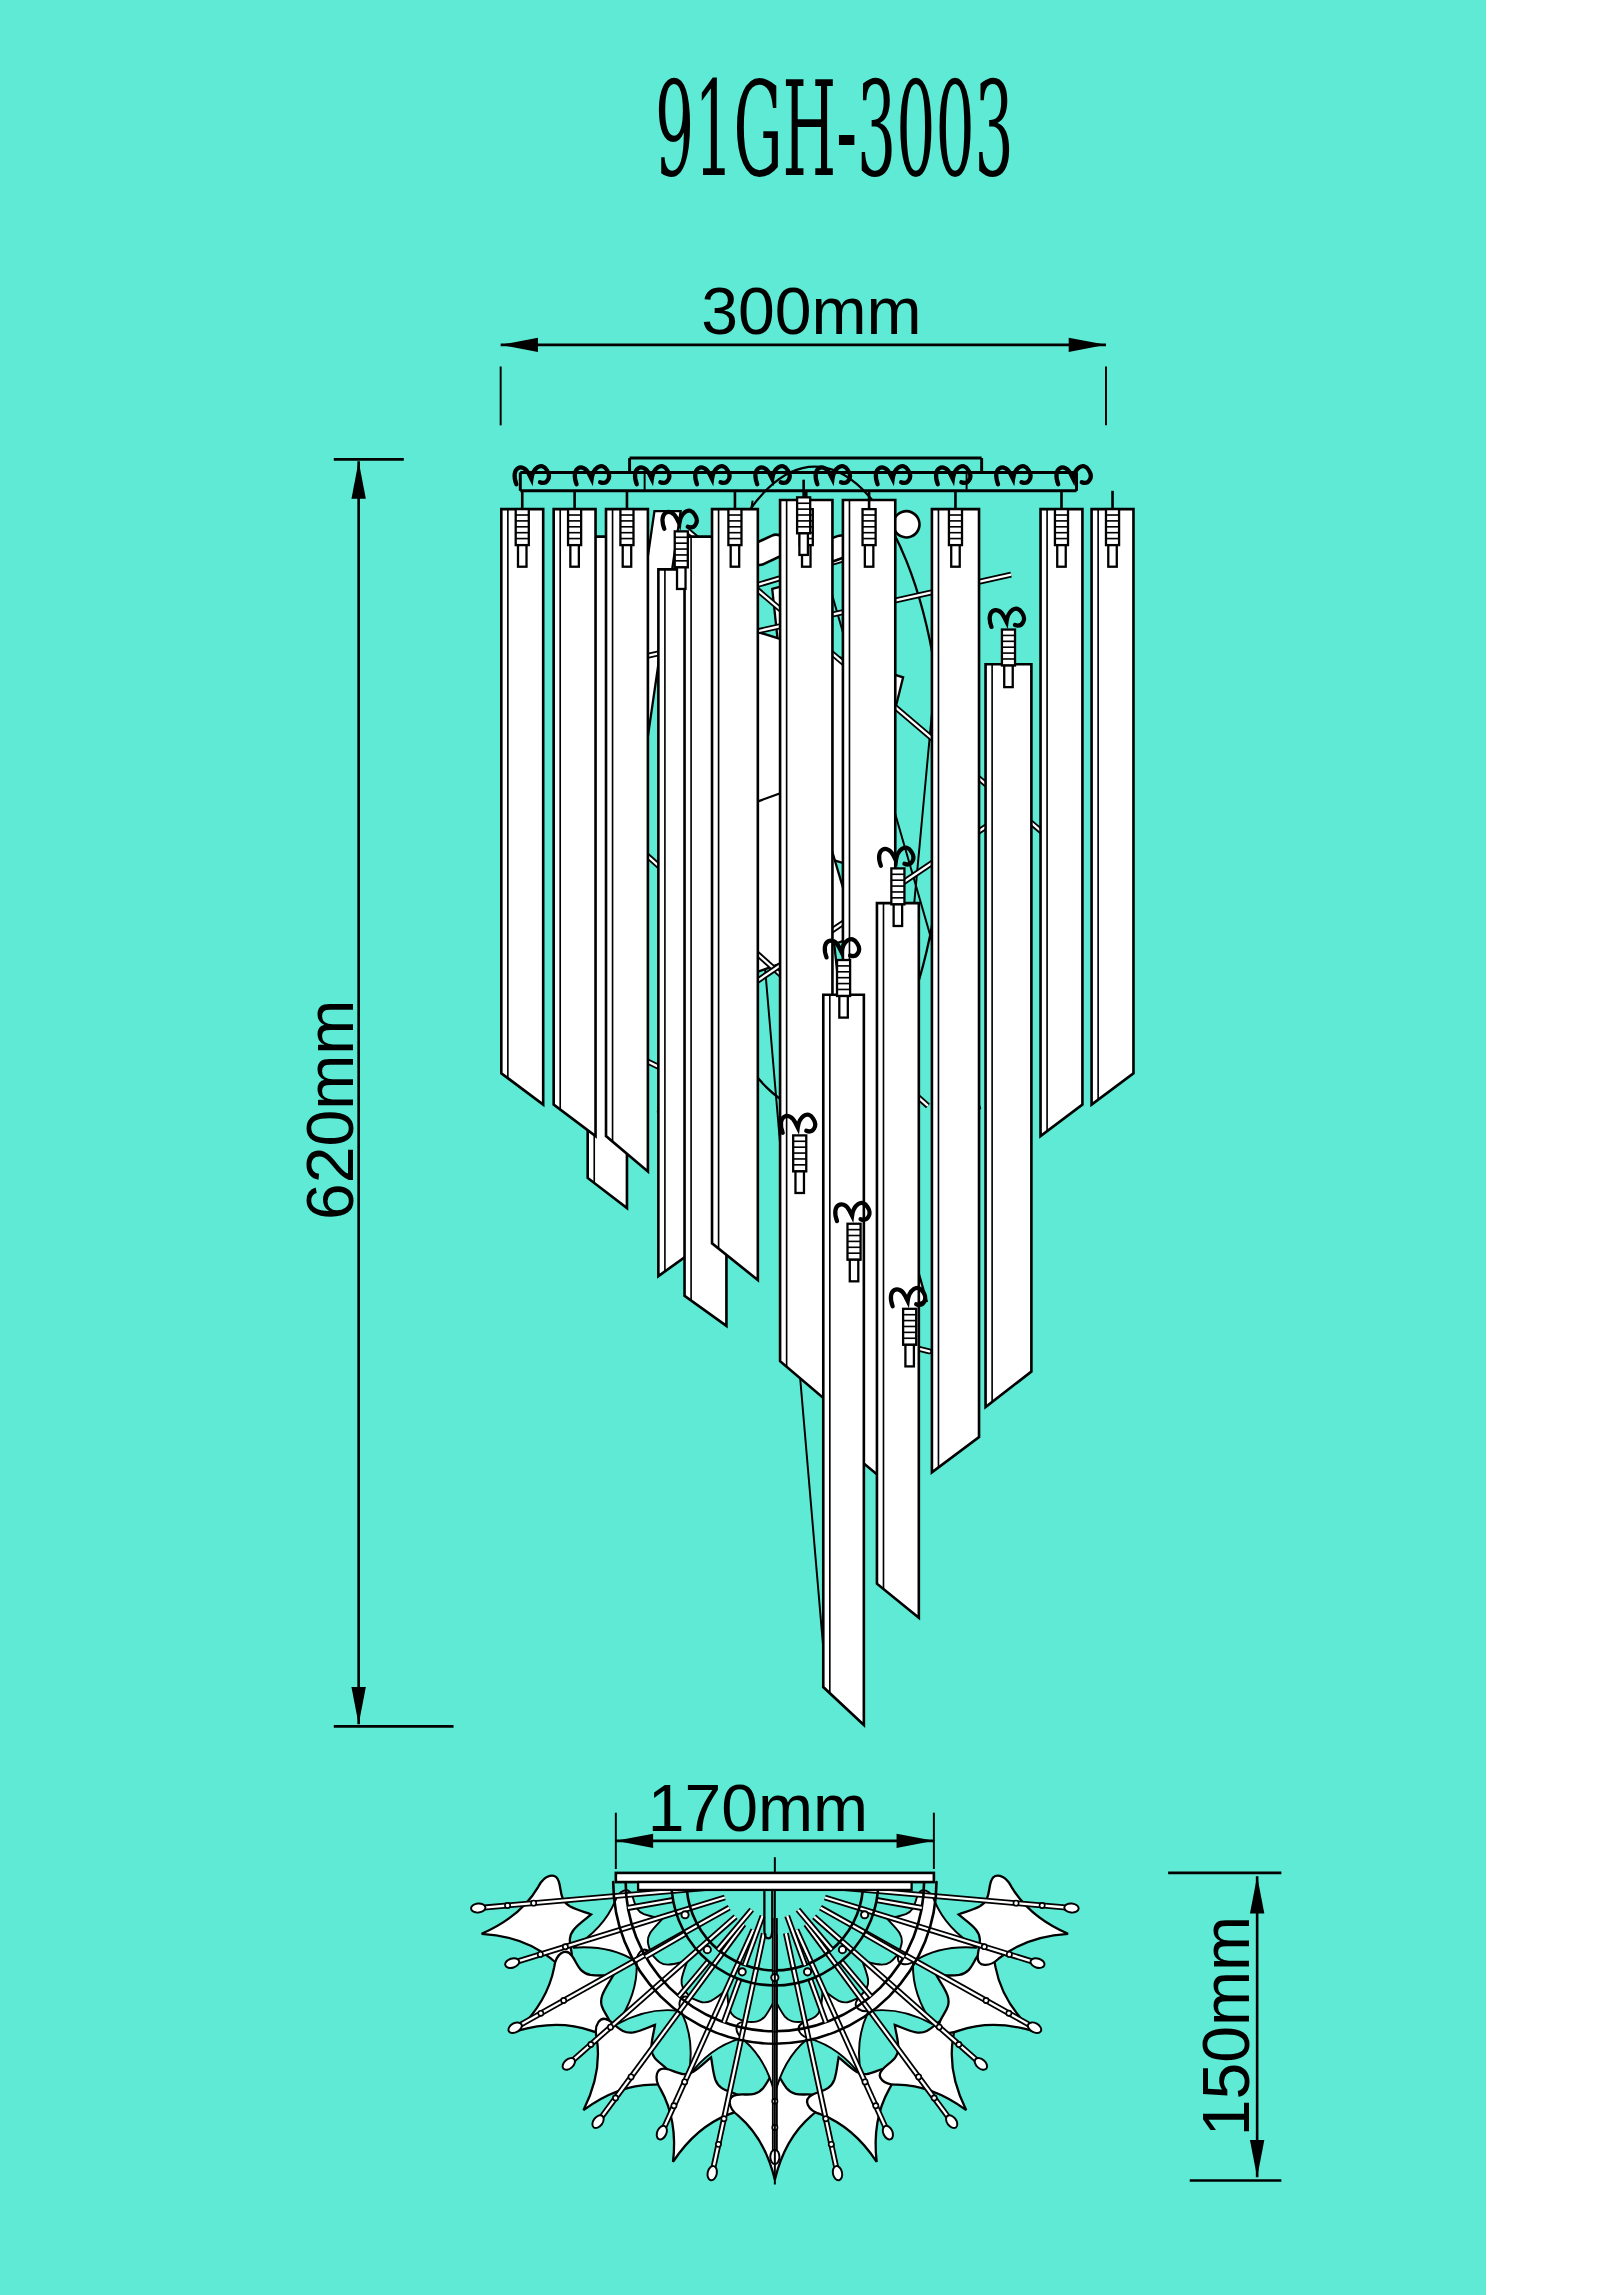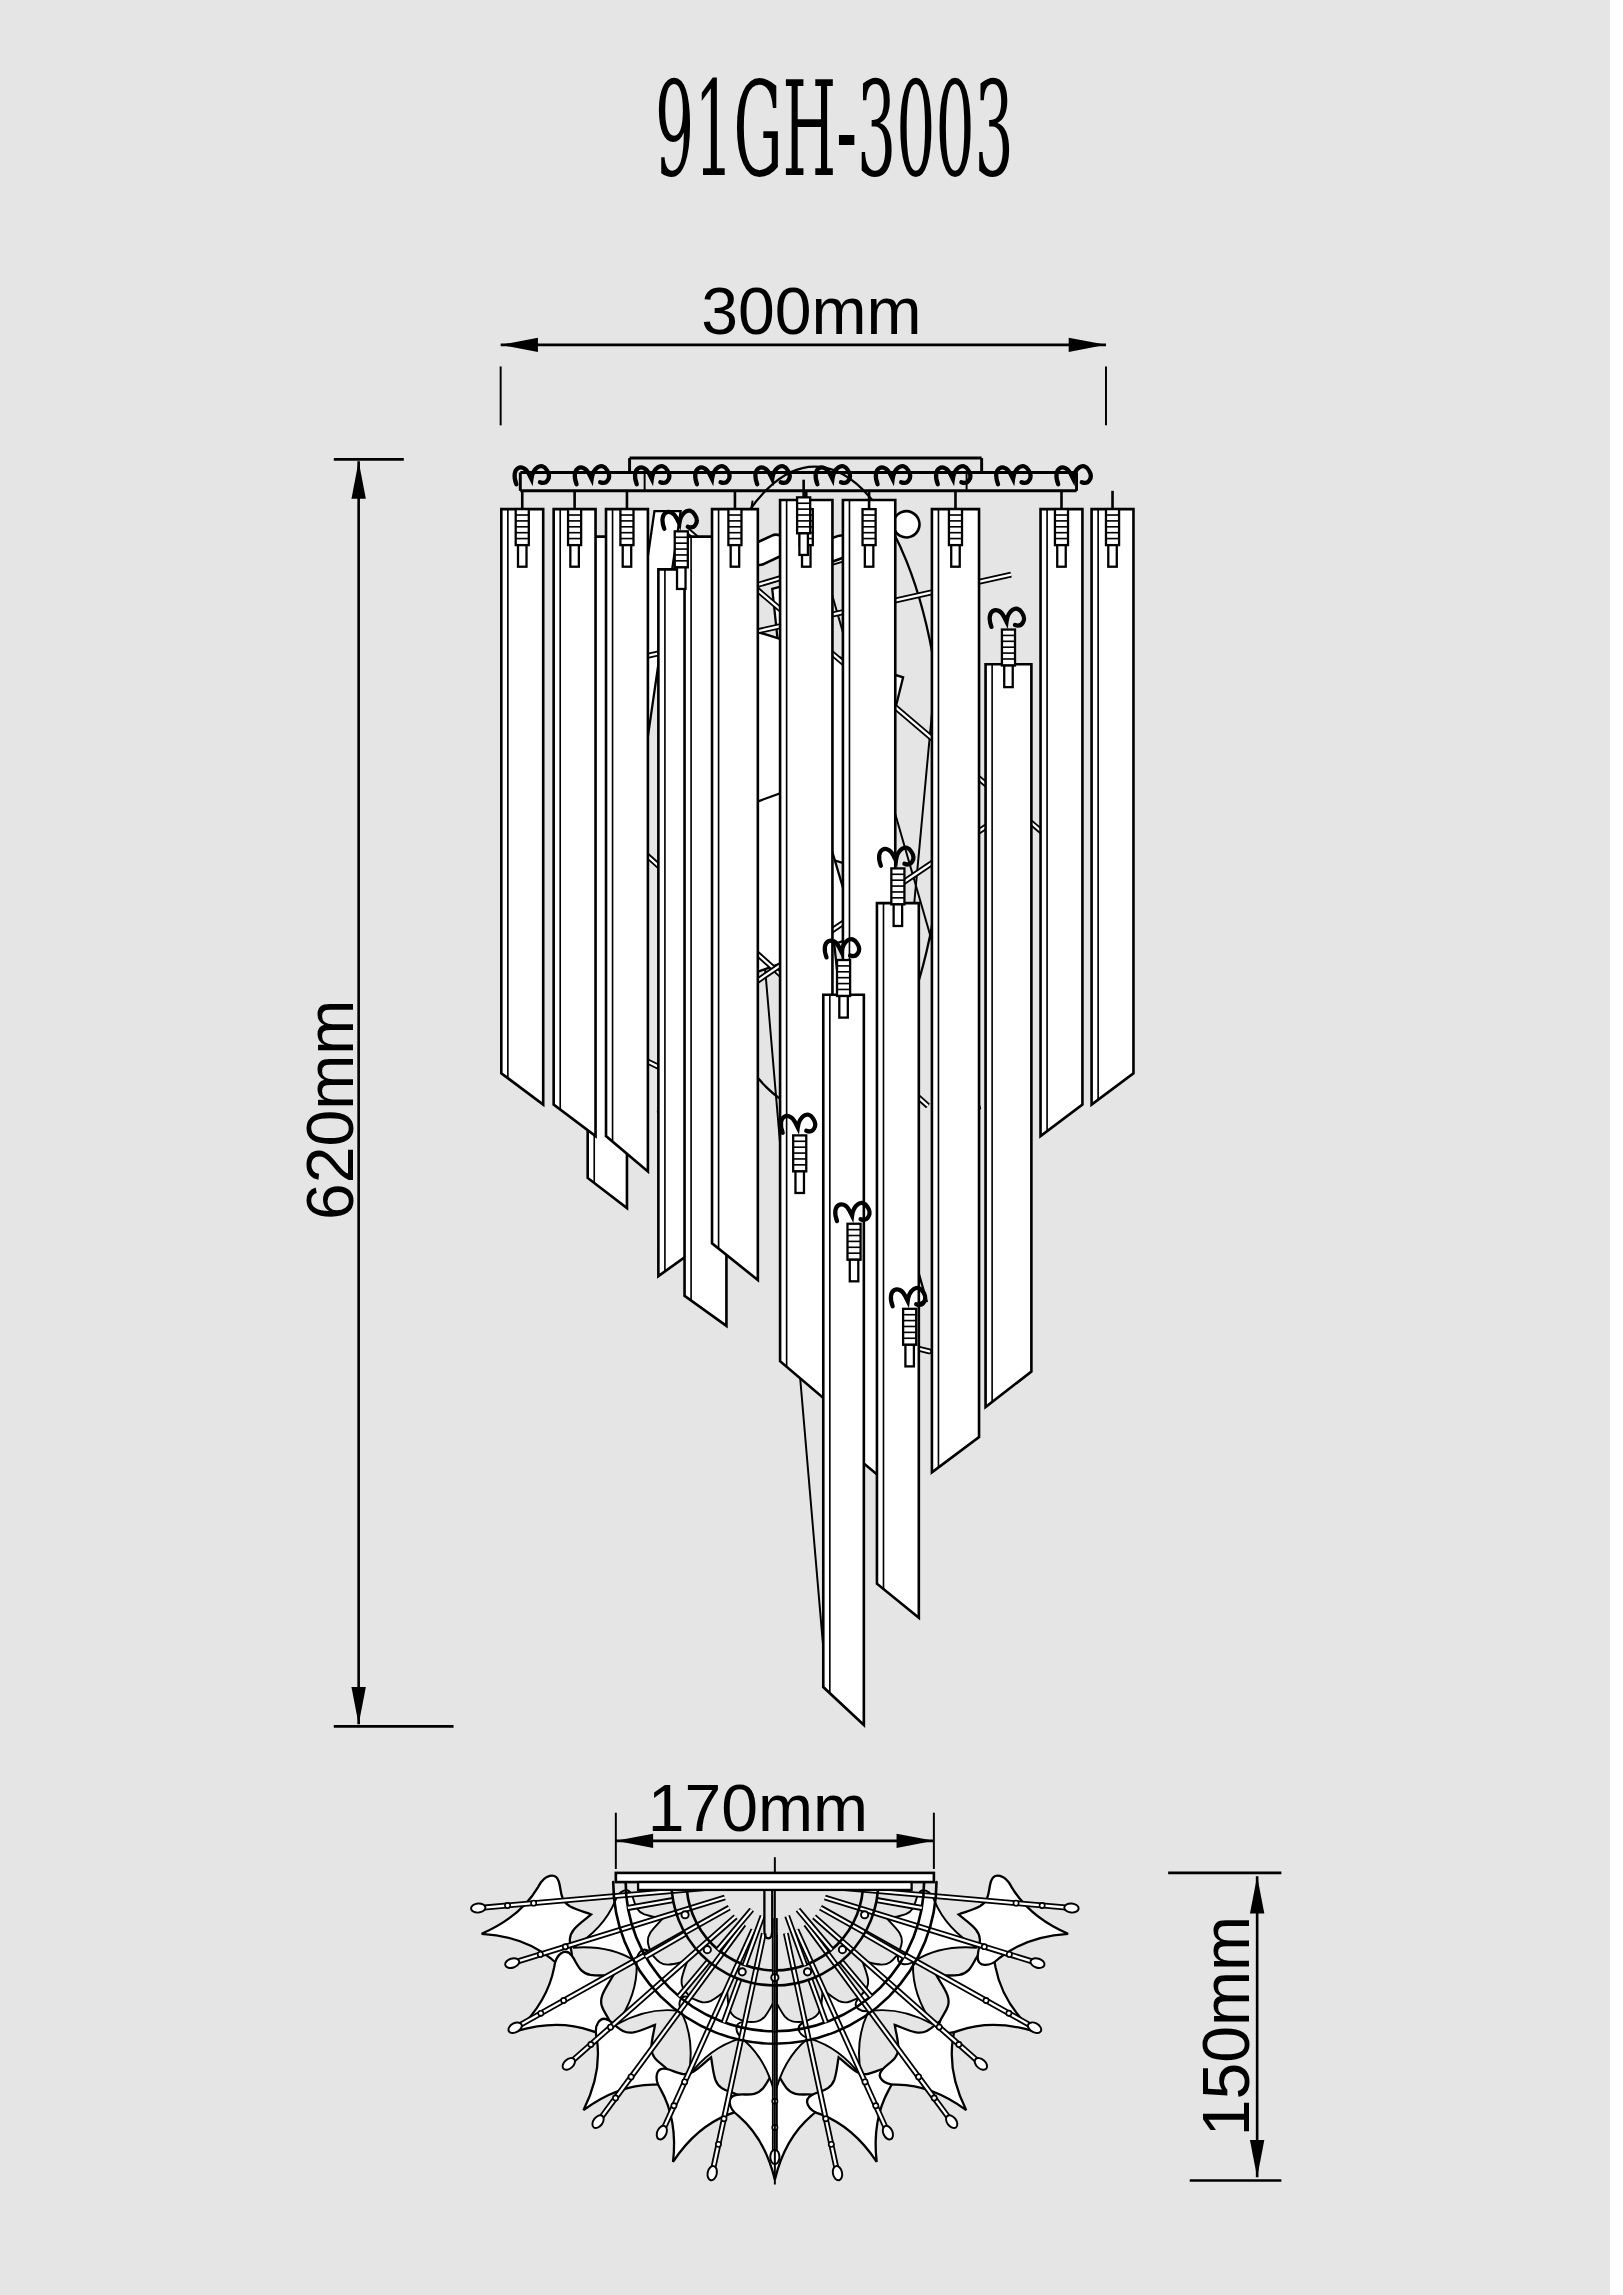--- a/index.html
+++ b/index.html
@@ -1,16 +1,16 @@
 <!DOCTYPE html>
 <html style="font-size:10.5px"><head>
 <meta charset="utf-8">
 <style>
   html,body{margin:0;padding:0;background:#ffffff;}
-  .page{position:relative;width:1610px;height:2295px;background:#e5e5e5;overflow:hidden;font-family:"Liberation Sans",sans-serif;}
+  .page{position:relative;width:1486px;height:2295px;background:#5eead4;overflow:hidden;font-family:"Liberation Sans",sans-serif;}
   svg{position:absolute;left:0;top:0;}
   text{fill:#000;}
   .dim-label{font-family:"Liberation Sans",sans-serif;font-size:101px;}
   .title-label{font-family:"DejaVu Serif",serif;font-size:200px;}
 </style>
 </head>
 <body>
 
 <div class="page">
   <svg width="1623" height="2295" viewBox="0 0 2480 3507">

